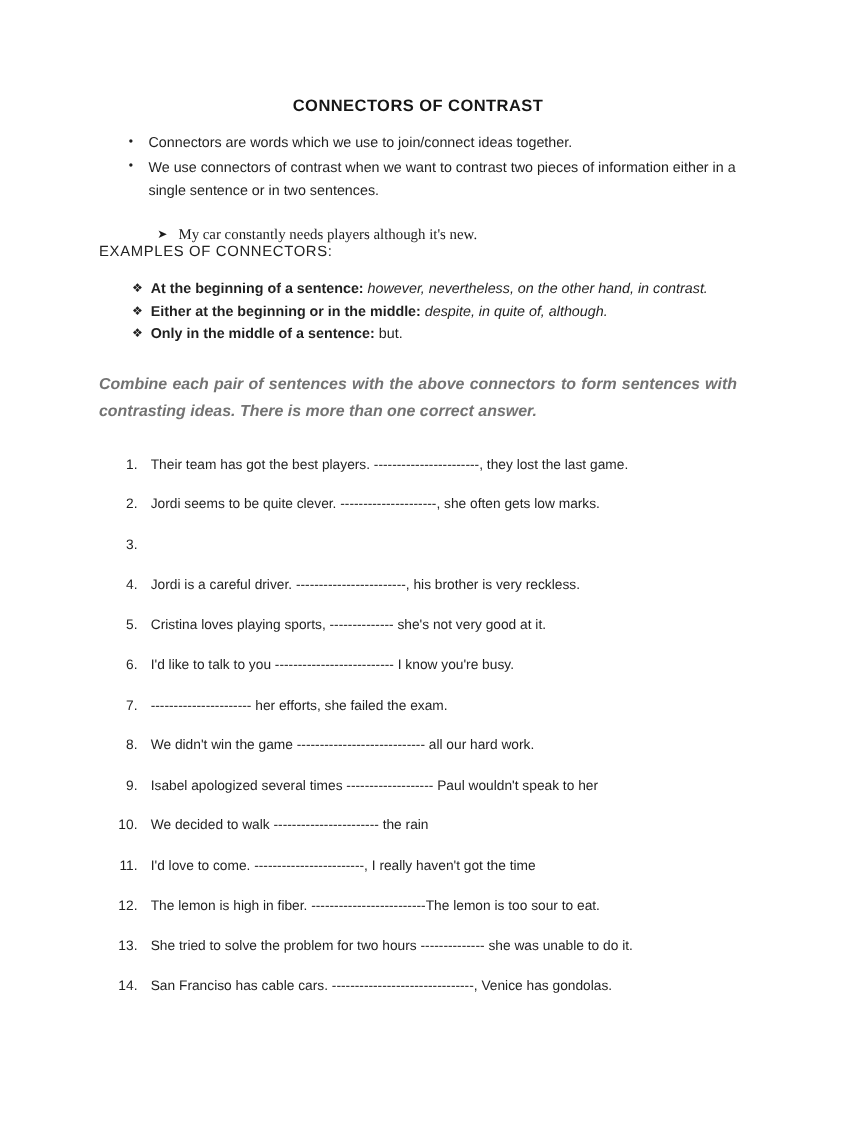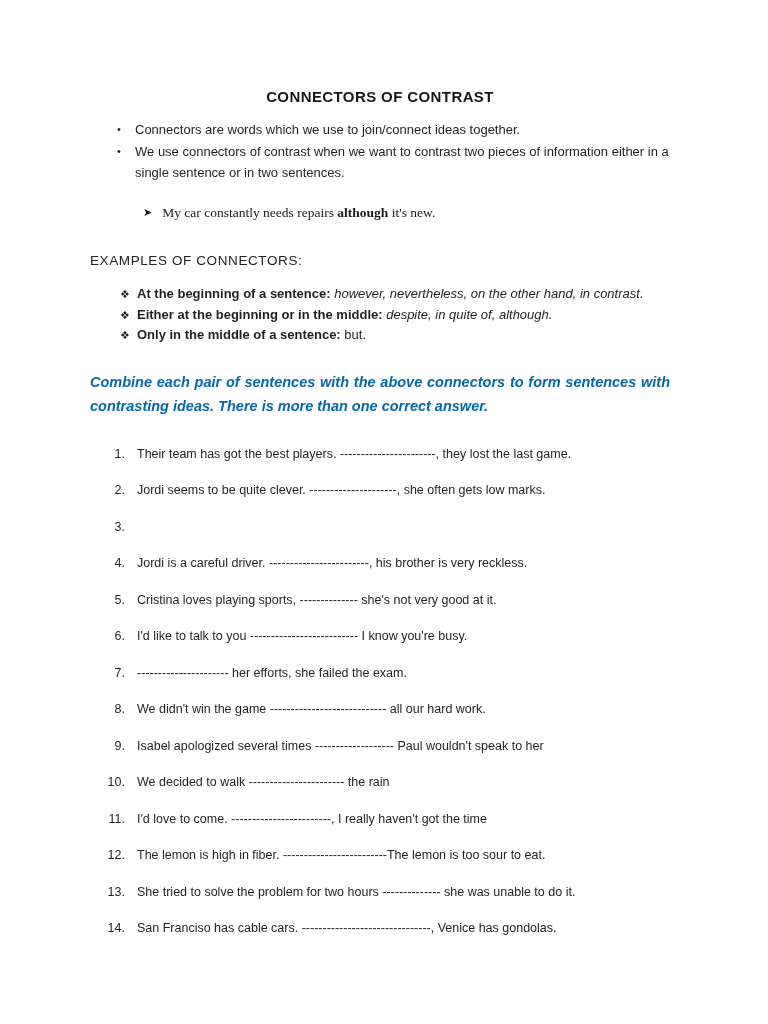--- a/index.html
+++ b/index.html
@@ -51,24 +51,23 @@
     font-size: 13.5px;
     color: #1a1a1a;
   }
   .example-line .arrow {
     font-family: "DejaVu Sans", sans-serif;
     font-size: 11px;
     margin-right: 10px;
     position: relative;
     top: -1px;
   }
-  .example-line b { font-weight: 700; }
+  .example-line b { font-weight: 400; }
   
   .examples-heading {
-    margin-top: 32px;
     font-size: 13.5px;
     letter-spacing: 0.6px;
     color: #222;
   }
   
   .rules-list { margin-top: 16px; }
   .rule {
     display: flex;
     font-size: 13px;
     line-height: 20.5px;
@@ -86,21 +85,21 @@
   .rule .connectors { font-style: italic; }
   .rules-list .rule:nth-of-type(3) .connectors { font-style: normal; text-align: center; }
   
   .task-instructions {
     margin-top: 24px;
     font-size: 14.5px;
     font-weight: 700;
     font-style: italic;
     line-height: 24px;
     text-align: justify;
-    color: #0369a1;
+    color: #737373;
   }
   
   .exercise-list { margin-top: 26px; }
   .exercise-item {
     display: flex;
     font-size: 12.5px;
     line-height: 20px;
     margin-bottom: 16.5px;
     white-space: nowrap;
   }
@@ -125,21 +124,21 @@
       <span class="intro-text">Connectors are words which we use to join/connect ideas together.</span>
     </div>
     <div class="intro-item">
       <span class="dot">•</span>
       <span class="intro-text">We use connectors of contrast when we want to contrast two pieces of information either in a single sentence or in two sentences.</span>
     </div>
   </div>
 
   <div class="example-line">
     <span class="arrow">➤</span>
-    <span><span>My car constantly needs repairs </span><b>although</b><span> it's new.</span></span>
+    <span><span>My car constantly needs players </span><b>although</b><span> it's new.</span></span>
   </div>
 
   <div class="examples-heading">EXAMPLES OF CONNECTORS:</div>
 
   <div class="rules-list">
     <div class="rule">
       <span class="diamond">❖</span>
       <span class="rule-text"><span class="label">At the beginning of a sentence: </span><span class="connectors">however, nevertheless, on the other hand, in contrast.</span></span>
     </div>
     <div class="rule">

